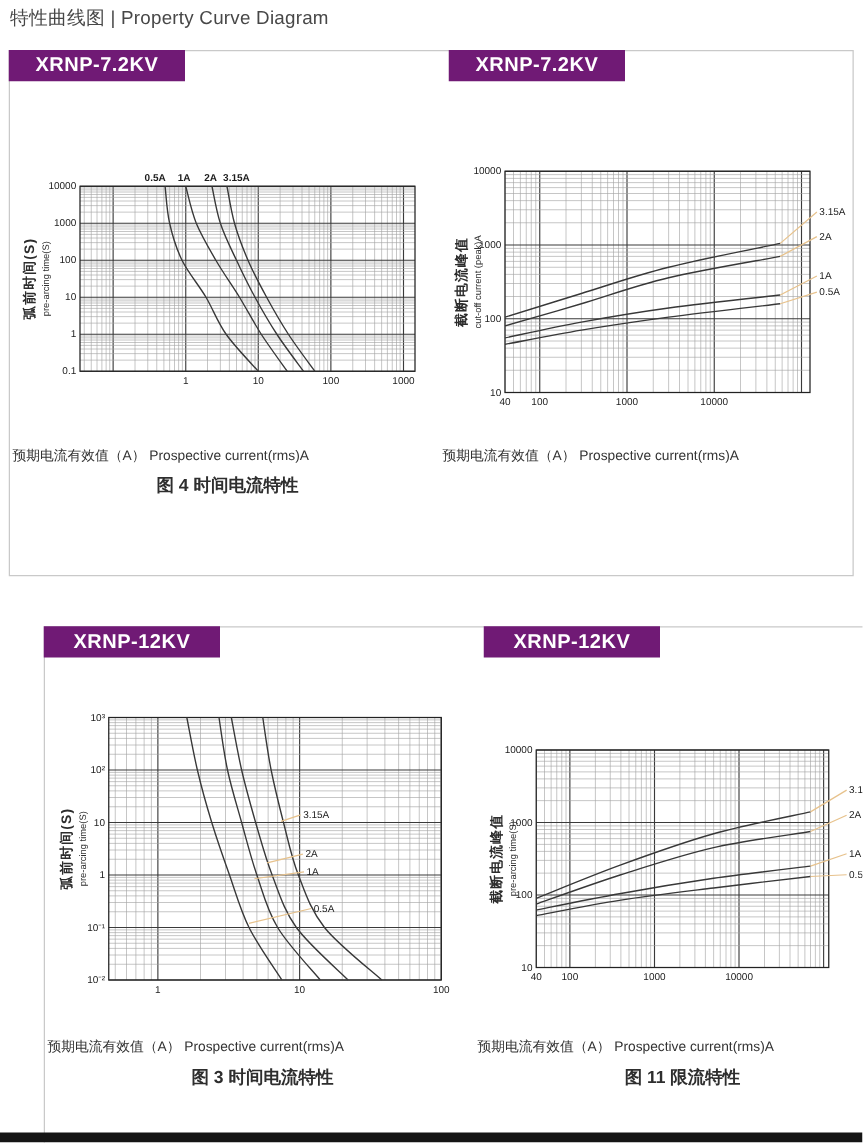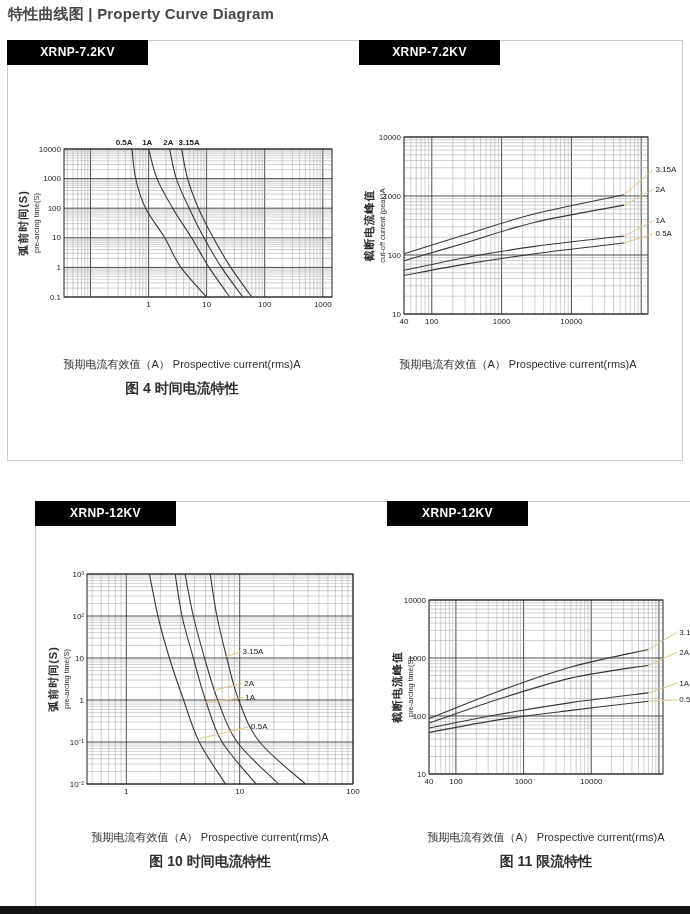--- a/index.html
+++ b/index.html
@@ -4,43 +4,43 @@
 <style>
   html,body{margin:0;padding:0;}
   body{
     width:690px;height:914px;position:relative;overflow:hidden;
     background:#ffffff;
     font-family:"Liberation Sans", sans-serif;
     -webkit-font-smoothing:antialiased;
   }
   .page-title{
     position:absolute;left:8px;top:5px;
-    font-size:15px;color:#474747;font-weight:700;letter-spacing:.2px;
+    font-size:15px;color:#474747;font-weight:400;letter-spacing:.2px;
   }
   .card{
     position:absolute;left:7px;width:674px;background:#fff;
     border:1px solid #c9c9c9;
   }
   .card.row1{top:40px;height:419px;}
   .card.row2{top:501px;height:416px;margin-left:28px;}
   .badge{
     position:absolute;top:-1px;width:141px;height:25px;
-    background:#000000;color:#fff;
-    font-size:12px;font-weight:bold;letter-spacing:.4px;
+    background:#701a75;color:#fff;
+    font-size:16px;font-weight:bold;letter-spacing:.4px;
     text-align:center;line-height:25px;
   }
   .badge-l{left:-1px;}
   .badge-r{left:351px;}
   svg.chart{position:absolute;display:block;}
   .chart-a1{left:5px;top:95px;}
   .chart-b1{left:351px;top:85px;}
   .chart-a2{left:5px;top:58px;}
   .chart-b2{left:351px;top:91px;}
   .xlabel{
-    position:absolute;font-size:11px;color:#333;text-align:center;
+    position:absolute;font-size:11px;color:#333;text-align:left;
     white-space:nowrap;font-weight:500;
   }
   .caption{
     position:absolute;font-size:14px;color:#2e2e2e;text-align:center;
     font-weight:600;white-space:nowrap;
   }
   .row1 .xlabel{top:316px;}
   .row1 .caption{top:339px;}
   .row2 .xlabel{top:328px;}
   .row2 .caption{top:351px;}
@@ -479,17 +479,17 @@
       <text x="292.26007890894664" y="41.56483418215127" font-size="8" fill="#1c1c1c" text-anchor="start">3.15A</text>
       <line x1="261.4" y1="72.2" x2="290.3" y2="59.2" stroke="#e7c28c" stroke-width="1"></line>
       <text x="292.26007890894664" y="61.678508383181345" font-size="8" fill="#1c1c1c" text-anchor="start">2A</text>
       <line x1="261.4" y1="99.9" x2="290.3" y2="90.0" stroke="#e7c28c" stroke-width="1"></line>
       <text x="292.26007890894664" y="92.54430000411429" font-size="8" fill="#1c1c1c" text-anchor="start">1A</text>
       <line x1="261.4" y1="108.2" x2="290.3" y2="106.8" stroke="#e7c28c" stroke-width="1"></line>
       <text x="292.26007890894664" y="109.33229114473592" font-size="8" fill="#1c1c1c" text-anchor="start">0.5A</text>
     </svg>
   <div class="xlabel xl-l">预期电流有效值（A） Prospective current(rms)A</div>
   <div class="xlabel xl-r">预期电流有效值（A） Prospective current(rms)A</div>
-  <div class="caption cap-l">图 10 时间电流特性</div>
+  <div class="caption cap-l">图 3 时间电流特性</div>
   <div class="caption cap-r">图 11 限流特性</div>
 </section>
 
 <div class="footer-bar"></div>
 
 </body></html>

